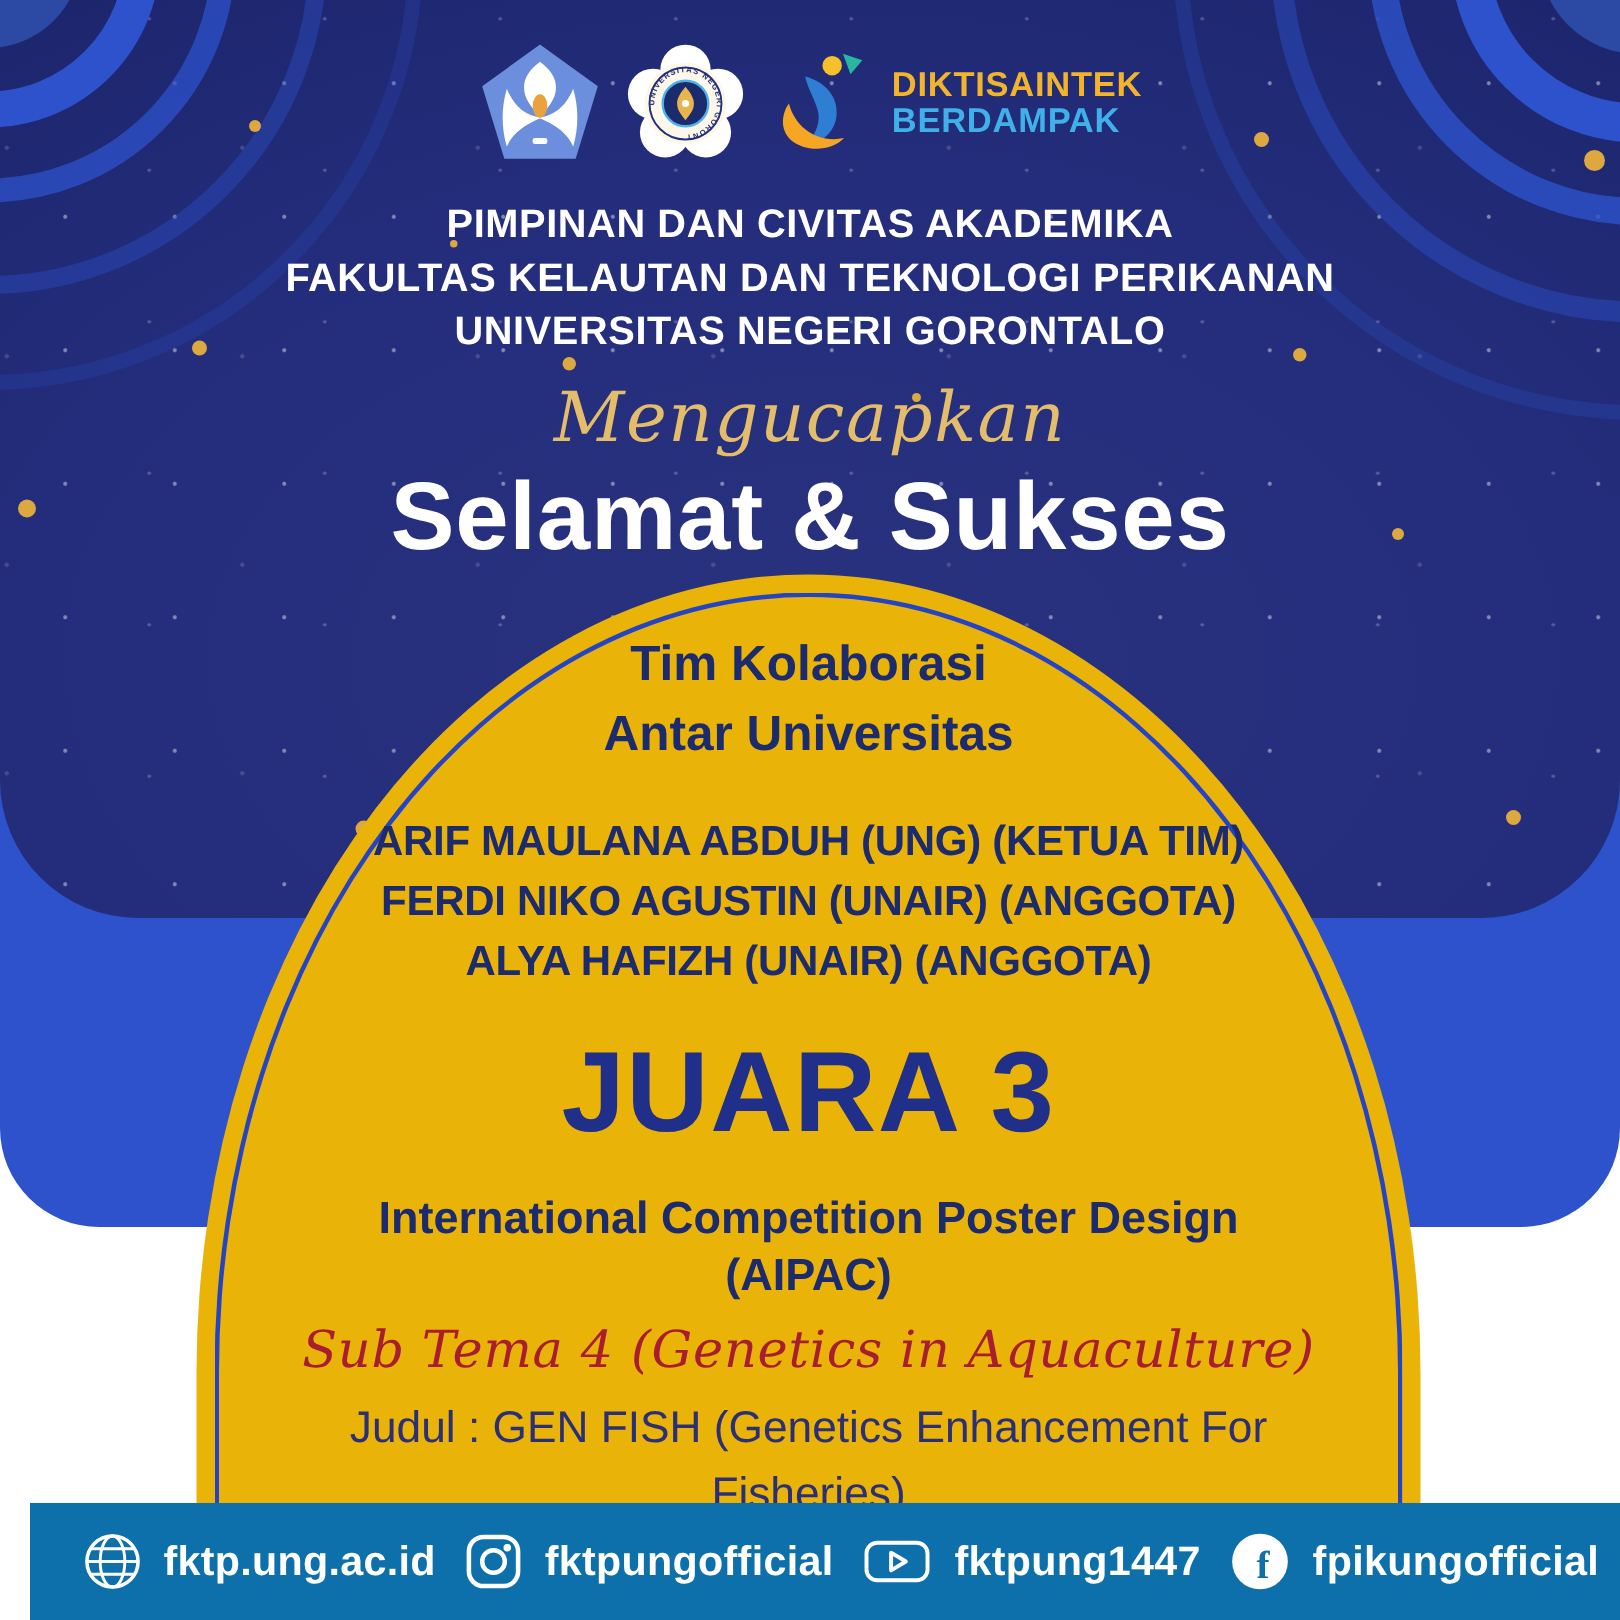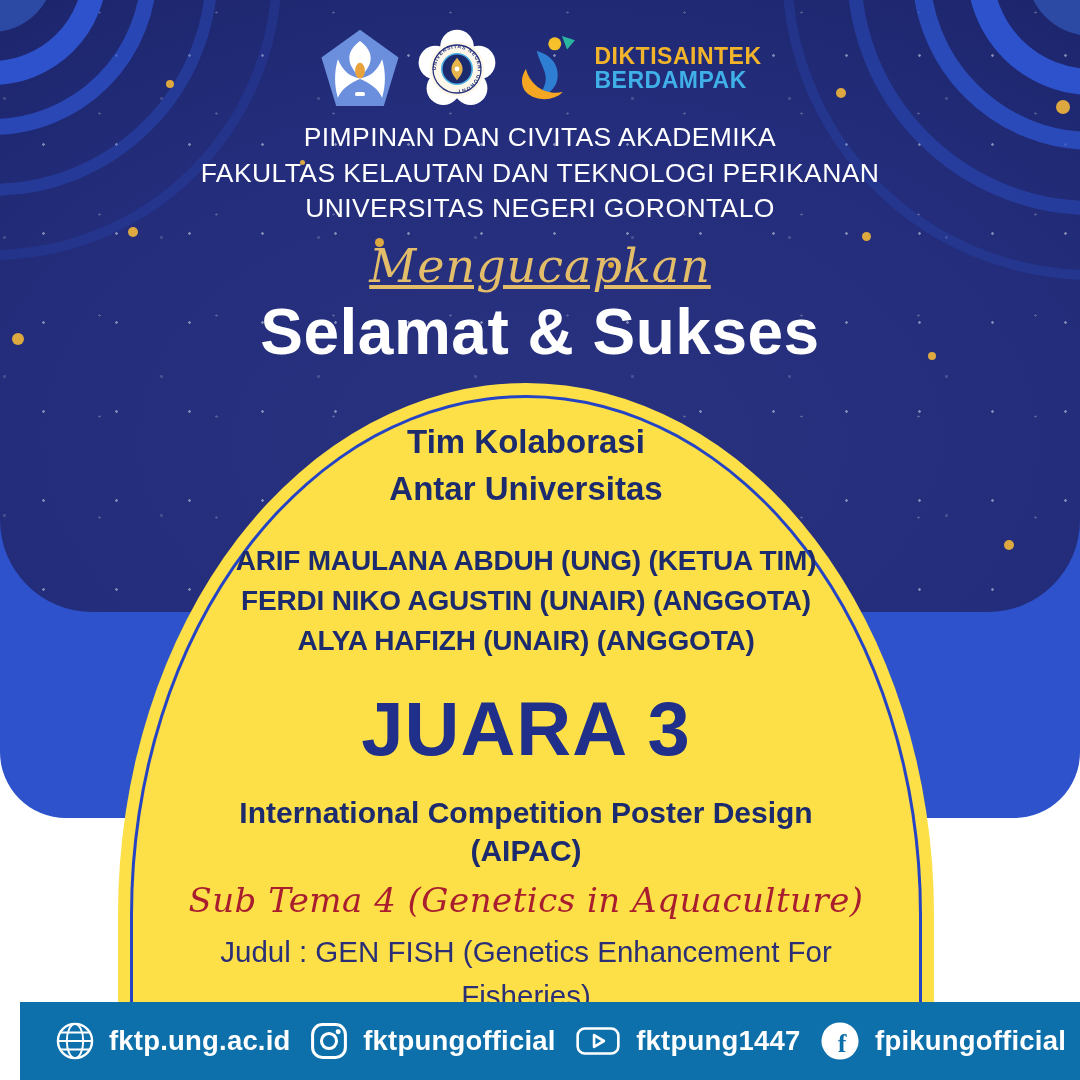--- a/index.html
+++ b/index.html
@@ -43,32 +43,31 @@
   .tr4{width:620px;height:620px;left:782px;top:-340px;border-width:10px;opacity:.25;}
   .gold-dot{position:absolute;border-radius:50%;background:var(--gold);}
   
   .hero{position:absolute;left:0;top:26px;width:1080px;z-index:3;text-align:center;color:#fff;}
   .logos{display:flex;justify-content:center;align-items:center;gap:16px;height:86px;}
   .logo-box{display:flex;align-items:center;}
   .dikti-wrap{display:flex;align-items:center;gap:10px;justify-content:flex-end;}
   .dikti-text{text-align:left;line-height:1.04;font-weight:800;letter-spacing:.5px;}
   .dikti-line1{font-size:23px;color:var(--dikti-gold);}
   .dikti-line2{font-size:23px;color:var(--dikti-blue);}
-  .inst{margin-top:8px;font-weight:400;font-size:26.5px;line-height:1.34;letter-spacing:.4px;}
+  .inst{margin-top:20px;font-weight:700;font-size:26.5px;line-height:1.34;letter-spacing:.4px;}
   .script{
     margin-top:12px;font-family:"DejaVu Serif","Liberation Serif",serif;
     font-style:italic;font-weight:500;font-size:46px;color:var(--gold-script);
     letter-spacing:1px;
-    text-decoration:underline;
   }
   .headline{margin-top:2px;font-weight:800;font-size:64px;letter-spacing:.5px;color:#fff;}
   
   .arch{
-    position:absolute;left:118px;top:383px;width:816px;height:697px;z-index:4;
-    background:#fde047;border-radius:408px 408px 0 0 / 532px 532px 0 0;
+    position:absolute;left:131px;top:383px;width:816px;height:697px;z-index:4;
+    background:#eab308;border-radius:408px 408px 0 0 / 532px 532px 0 0;
   }
   .arch-line{
     position:absolute;left:12px;right:12px;top:12px;bottom:0;
     border:3.5px solid var(--arch-stroke);border-bottom:none;
     border-radius:396px 396px 0 0 / 520px 520px 0 0;
     pointer-events:none;
   }
   .panel-content{position:relative;padding-top:36px;text-align:center;}
   .team-title{font-size:33px;font-weight:800;line-height:1.42;color:var(--text-navy);}
   .members{margin-top:28px;font-size:28px;font-weight:800;line-height:1.43;color:var(--text-navy);letter-spacing:-.2px;}

